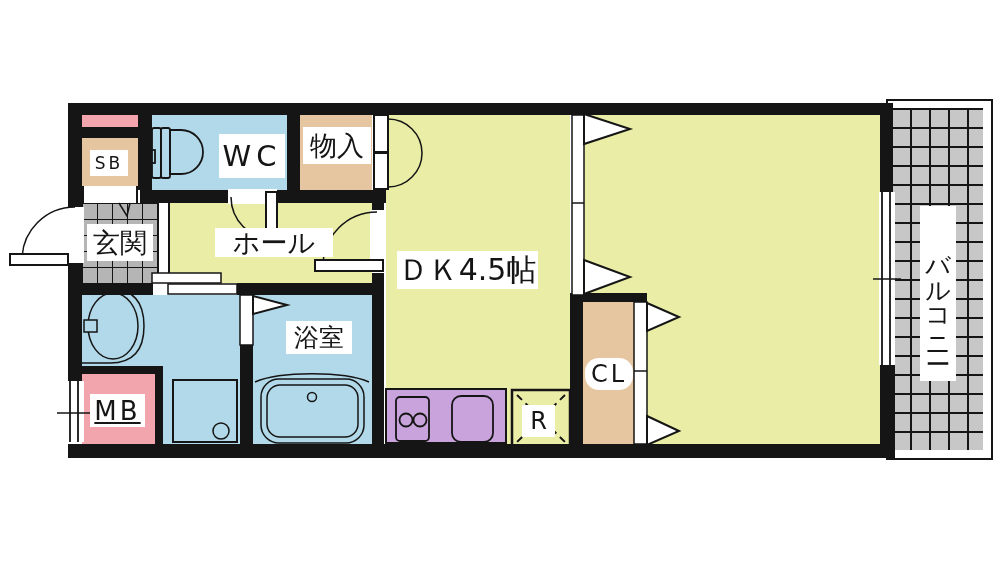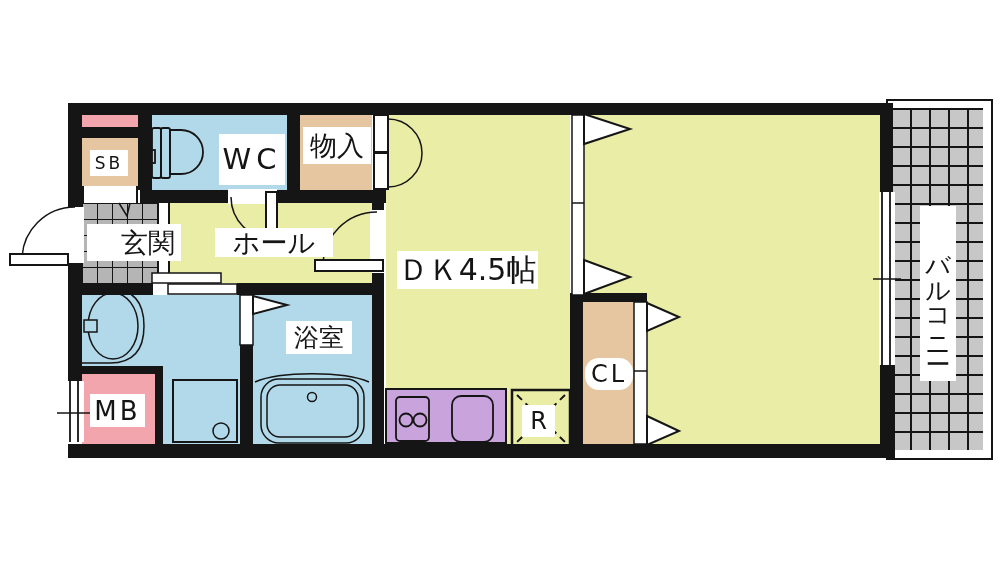--- a/index.html
+++ b/index.html
@@ -172,24 +172,24 @@
 
     <g stroke="currentColor">
       <rect x="66" y="381" width="18" height="61" fill="#fff" stroke="none"></rect>
       <line x1="70" y1="381" x2="70" y2="442" stroke-width="1.8"></line>
       <line x1="78" y1="381" x2="78" y2="442" stroke-width="1.8"></line>
       <line x1="57" y1="413" x2="90" y2="413" stroke-width="1.5"></line>
     </g>
   </svg>
 
   <div class="lbl" style="left:90px;top:150px;width:38px;height:26px;font-size:17px;letter-spacing:3px;">SB</div>
-  <div class="lbl" style="left:219px;top:134px;width:66px;height:51px;font-size:29px;letter-spacing:5px;">WC</div>
+  <div class="lbl" style="left:219px;top:134px;width:66px;height:44px;font-size:29px;letter-spacing:5px;">WC</div>
   <div class="lbl" style="left:303px;top:127px;width:68px;height:37px;font-size:27px;">物入</div>
-  <div class="lbl" style="left:87px;top:224px;width:66px;height:37px;font-size:27px;padding-left:28px;">玄関</div>
+  <div class="lbl" style="left:87px;top:224px;width:66px;height:37px;font-size:27px;">玄関</div>
   <div class="lbl" style="left:215px;top:228px;width:118px;height:29px;font-size:27px;">ホール</div>
   <div class="lbl" style="left:397px;top:251px;width:141px;height:38px;font-size:30px;">ＤＫ4.5帖</div>
   <div class="lbl" style="left:286px;top:321px;width:66px;height:33px;font-size:25px;">浴室</div>
-  <div class="lbl" style="left:90px;top:394px;width:55px;height:33px;font-size:26px;letter-spacing:3px;">MB</div>
+  <div class="lbl" style="left:90px;top:394px;width:55px;height:33px;font-size:26px;letter-spacing:3px;text-decoration:underline;">MB</div>
   <div class="lbl" style="left:585px;top:358px;width:48px;height:32px;font-size:24px;letter-spacing:3px;border-radius:14px;">CL</div>
   <div class="lbl" style="left:522px;top:405px;width:33px;height:32px;font-size:24px;">R</div>
   <div class="lbl vert" style="left:920px;top:206px;width:36px;height:175px;font-size:25px;">バルコニー</div>
 
 </div>
 
 </body></html>

